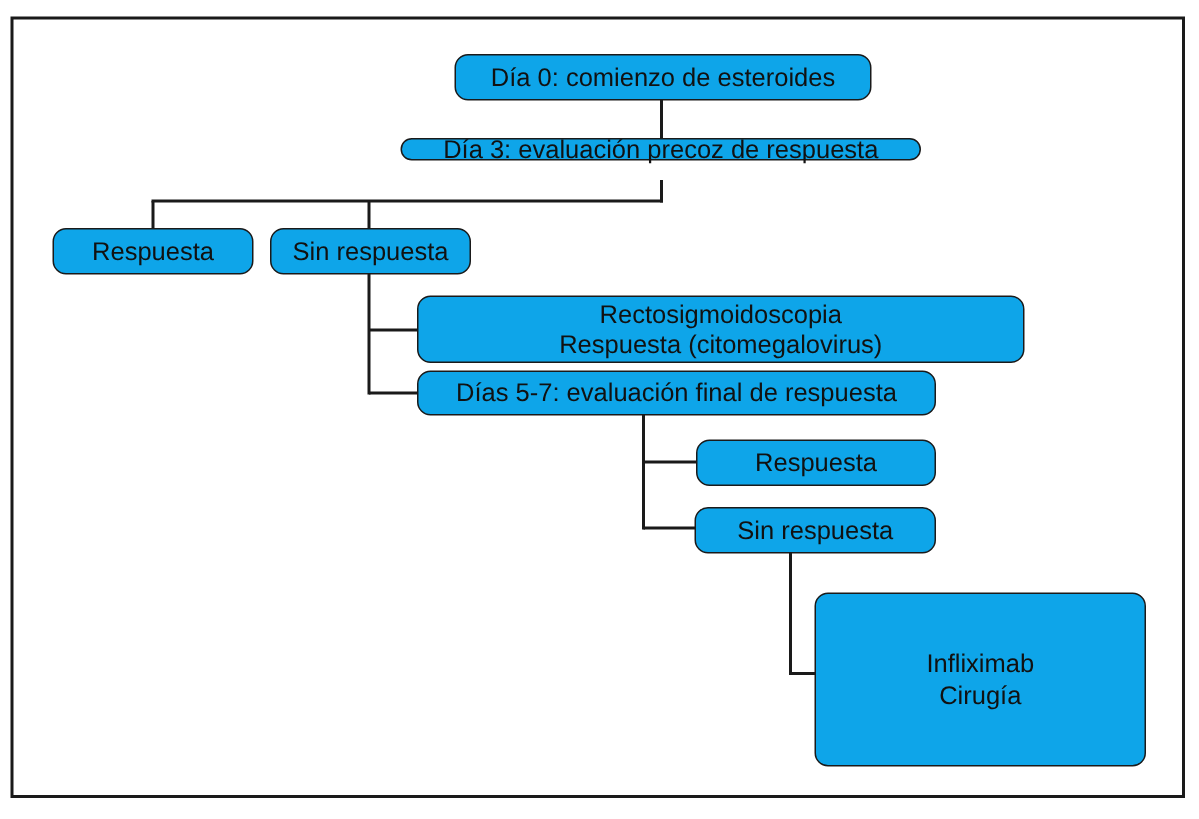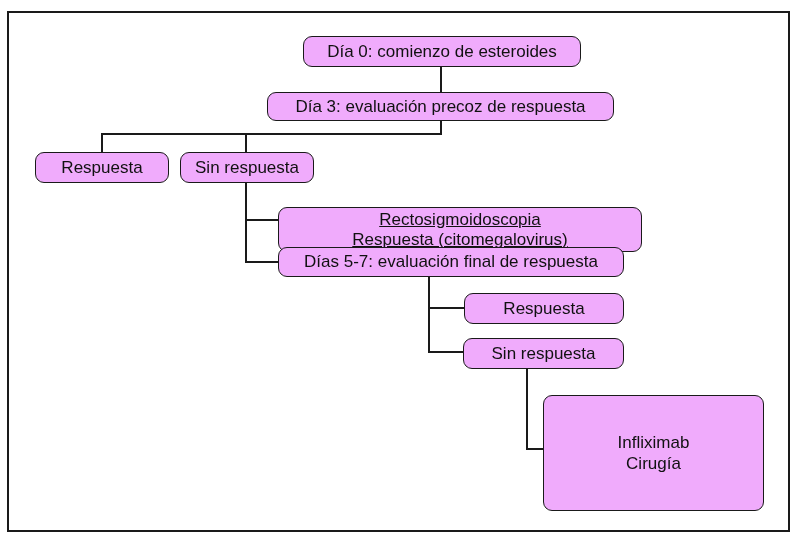--- a/index.html
+++ b/index.html
@@ -22,21 +22,21 @@
     width: 779px;
     height: 517px;
     border: 2px solid #1a1a1a;
     background: transparent;
   }
   .node {
     position: absolute;
     box-sizing: border-box;
     border: 1.5px solid #1a1a1a;
     border-radius: 9px;
-    background: #f0abfc;
+    background: #0ea5e9;
     color: #111111;
     font-size: 17px;
     line-height: 20px;
     display: flex;
     flex-direction: column;
     align-items: center;
     justify-content: center;
     text-align: center;
     white-space: nowrap;
     z-index: 2;
@@ -66,33 +66,33 @@
   <div class="conn" style="left:428px; top:276px; width:2px;   height:77px;"></div>
   <div class="conn" style="left:429px; top:307px; width:36px;  height:2px;"></div>
   <div class="conn" style="left:429px; top:351px; width:35px;  height:2px;"></div>
   <div class="conn" style="left:526px; top:368px; width:2px;   height:82px;"></div>
   <div class="conn" style="left:527px; top:448px; width:17px;  height:2px;"></div>
 
   <div class="node" style="left:303px; top:36px;  width:278px; height:31px;">
     <span>Día 0: comienzo de esteroides</span>
   </div>
 
-  <div class="node" style="left:267px; top:92px;  width:347px; height:29px;">
+  <div class="node" style="left:267px; top:92px;  width:347px; height:15px;">
     <span>Día 3: evaluación precoz de respuesta</span>
   </div>
 
   <div class="node" style="left:35px;  top:152px; width:134px; height:31px;">
     <span>Respuesta</span>
   </div>
 
   <div class="node" style="left:180px; top:152px; width:134px; height:31px;">
     <span>Sin respuesta</span>
   </div>
 
-  <div class="node" style="left:278px; top:207px; width:364px; height:45px;text-decoration:underline;">
+  <div class="node" style="left:278px; top:197px; width:405px; height:45px;">
     <span>Rectosigmoidoscopia</span>
     <span>Respuesta (citomegalovirus)</span>
   </div>
 
   <div class="node" style="left:278px; top:247px; width:346px; height:30px;align-items:center;">
     <span>Días 5-7: evaluación final de respuesta</span>
   </div>
 
   <div class="node" style="left:464px; top:293px; width:160px; height:31px;">
     <span>Respuesta</span>

